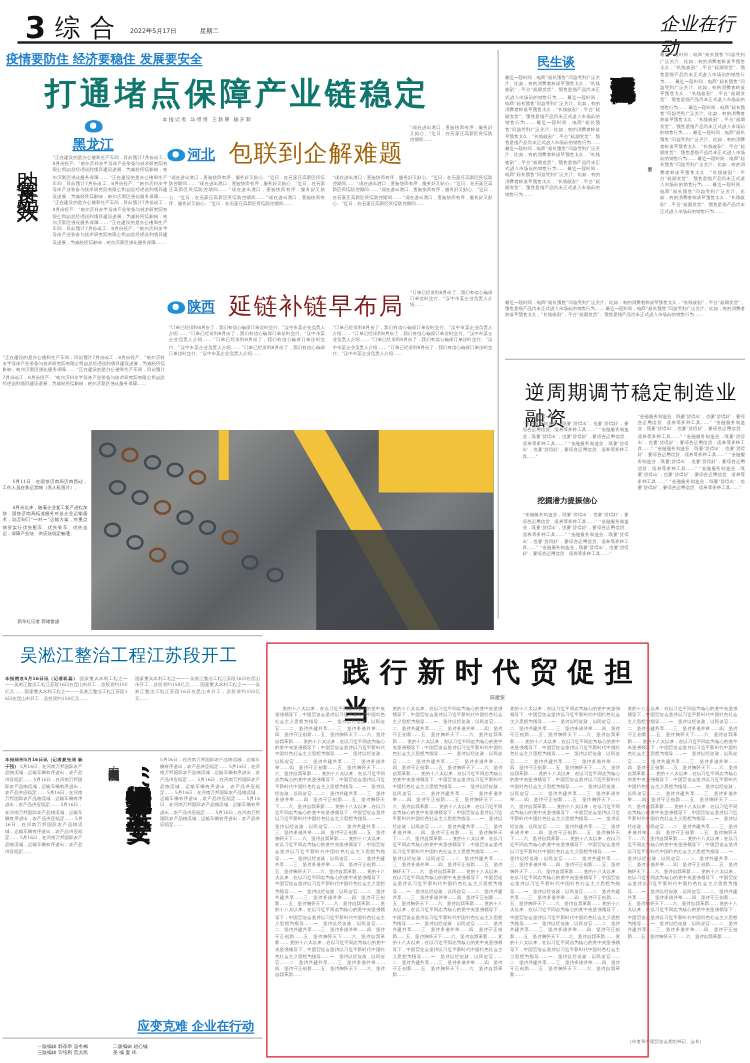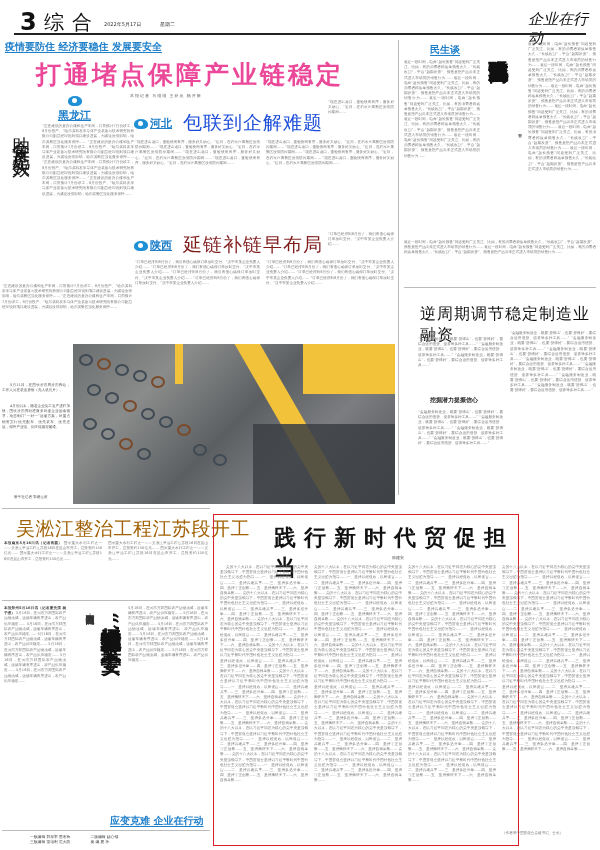--- a/index.html
+++ b/index.html
@@ -25,21 +25,21 @@
 <div class="abs" style="left:0;top:0;width:600px;height:36px;">
   <span class="abs" style="left:20px;top:8px;font-size:24px;font-weight:bold;color:#111;">3</span>
   <span class="abs" style="left:44px;top:9px;font-size:20px;letter-spacing:8px;font-family:Liberation Sans, sans-serif;color:#111;">综合</span>
   <span class="abs" style="left:104px;top:21px;font-size:5px;color:#333;">2022年5月17日</span>
   <span class="abs" style="left:160px;top:21px;font-size:5px;color:#333;">星期二</span>
   <span class="abs" style="left:528px;top:10px;font-size:15px;font-family:'DejaVu Serif',serif;font-style:italic;color:#111;">企业在行动</span>
 </div>
 <div class="rule" style="left:14px;top:33px;width:572px;height:1.5px;background:#222;"></div>
 
 <div class="abs blue-link" style="left:5px;top:40px;font-size:10px;">疫情要防住 经济要稳住 发展要安全</div>
-<div class="abs" style="left:36px;top:58px;font-size:25px;font-weight:bold;letter-spacing:3px;color:#ec4899;">打通堵点保障产业链稳定</div>
+<div class="abs" style="left:36px;top:58px;font-size:25px;font-weight:bold;letter-spacing:3px;color:#0f766e;">打通堵点保障产业链稳定</div>
 <div class="abs" style="left:130px;top:93px;font-size:4px;color:#666;letter-spacing:1px;">本报记者 马维维 王轶辰 杨开新</div>
 
 <div class="abs vert" style="left:8px;top:122px;font-size:18px;line-height:26px;color:#111;letter-spacing:4px;writing-mode:vertical-rl;">助企复产见实效</div>
 
 <div class="abs prov" style="left:58px;top:96px;flex-direction:column;">
   <span class="logo"></span>
   <span class="name">黑龙江</span>
 </div>
 <div class="abs txt" style="left:42px;top:124px;width:92px;height:160px;">
   <span>“正在建设的是办公楼和生产车间，目前预计7月份竣工，8月份投产。”哈尔滨科友半导体产业装备与技术研究院有限公司副总经理说到项目建设进展，为减轻疫情影响，哈尔滨新区强化服务保障……</span>
@@ -49,21 +49,21 @@
 </div>
 <div class="abs txt" style="left:2px;top:284px;width:130px;height:60px;">
   <span>“正在建设的是办公楼和生产车间，目前预计7月份竣工，8月份投产。”哈尔滨科友半导体产业装备与技术研究院有限公司副总经理说到项目建设进展，为减轻疫情影响，哈尔滨新区强化服务保障……</span>
   <span>“正在建设的是办公楼和生产车间，目前预计7月份竣工，8月份投产。”哈尔滨科友半导体产业装备与技术研究院有限公司副总经理说到项目建设进展，为减轻疫情影响，哈尔滨新区强化服务保障……</span>
 </div>
 
 <div class="abs prov" style="left:134px;top:116px;">
   <span class="logo"></span>
   <span class="name">河北</span>
 </div>
-<div class="abs" style="left:183px;top:110px;font-size:19px;color:#1d4ed8;letter-spacing:1px;">包联到企解难题</div>
+<div class="abs" style="left:183px;top:110px;font-size:19px;color:#a16207;letter-spacing:1px;">包联到企解难题</div>
 <div class="abs txt" style="left:135px;top:140px;width:125px;height:75px;">
   <span>“现在进出港口，查验快而有序，服务好又贴心。”近日，在石家庄高新区疫情防控期间……</span>
   <span>“现在进出港口，查验快而有序，服务好又贴心。”近日，在石家庄高新区疫情防控期间……</span>
   <span>“现在进出港口，查验快而有序，服务好又贴心。”近日，在石家庄高新区疫情防控期间……</span>
   <span>“现在进出港口，查验快而有序，服务好又贴心。”近日，在石家庄高新区疫情防控期间……</span>
 </div>
 <div class="abs txt" style="left:266px;top:140px;width:128px;height:75px;">
   <span>“现在进出港口，查验快而有序，服务好又贴心。”近日，在石家庄高新区疫情防控期间……</span>
   <span>“现在进出港口，查验快而有序，服务好又贴心。”近日，在石家庄高新区疫情防控期间……</span>
   <span>“现在进出港口，查验快而有序，服务好又贴心。”近日，在石家庄高新区疫情防控期间……</span>
@@ -173,21 +173,21 @@
   <span>“金融服务制造业，既要‘贷得出’，也要‘贷得好’，要综合运用信贷、债券等多种工具……”</span>
   <span>“金融服务制造业，既要‘贷得出’，也要‘贷得好’，要综合运用信贷、债券等多种工具……”</span>
   <span>“金融服务制造业，既要‘贷得出’，也要‘贷得好’，要综合运用信贷、债券等多种工具……”</span>
   <span>“金融服务制造业，既要‘贷得出’，也要‘贷得好’，要综合运用信贷、债券等多种工具……”</span>
   <span>“金融服务制造业，既要‘贷得出’，也要‘贷得好’，要综合运用信贷、债券等多种工具……”</span>
   <span>“金融服务制造业，既要‘贷得出’，也要‘贷得好’，要综合运用信贷、债券等多种工具……”</span>
 </div>
 
 <div class="rule" style="left:2px;top:508px;width:208px;height:1px;"></div>
 
-<div class="abs" style="left:16px;top:516px;font-size:19px;color:#a16207;letter-spacing:0.5px;">吴淞江整治工程江苏段开工</div>
+<div class="abs" style="left:16px;top:516px;font-size:14px;color:#0369a1;letter-spacing:0.5px;">吴淞江整治工程江苏段开工</div>
 <div class="abs txt" style="left:4px;top:541px;width:98px;height:56px;">
   <b style="color:#444;">本报南京5月16日讯（记者蒋蕊）</b>
   <span>国家重大水利工程之一——吴淞江整治工程江苏段16日在昆山市开工，总投资约150亿元……</span>
   <span>国家重大水利工程之一——吴淞江整治工程江苏段16日在昆山市开工，总投资约150亿元……</span>
 </div>
 <div class="abs txt" style="left:108px;top:541px;width:100px;height:56px;">
   <span>国家重大水利工程之一——吴淞江整治工程江苏段16日在昆山市开工，总投资约150亿元……</span>
   <span>国家重大水利工程之一——吴淞江整治工程江苏段16日在昆山市开工，总投资约150亿元……</span>
 </div>
 <div class="rule" style="left:2px;top:600px;width:208px;height:1px;"></div>

